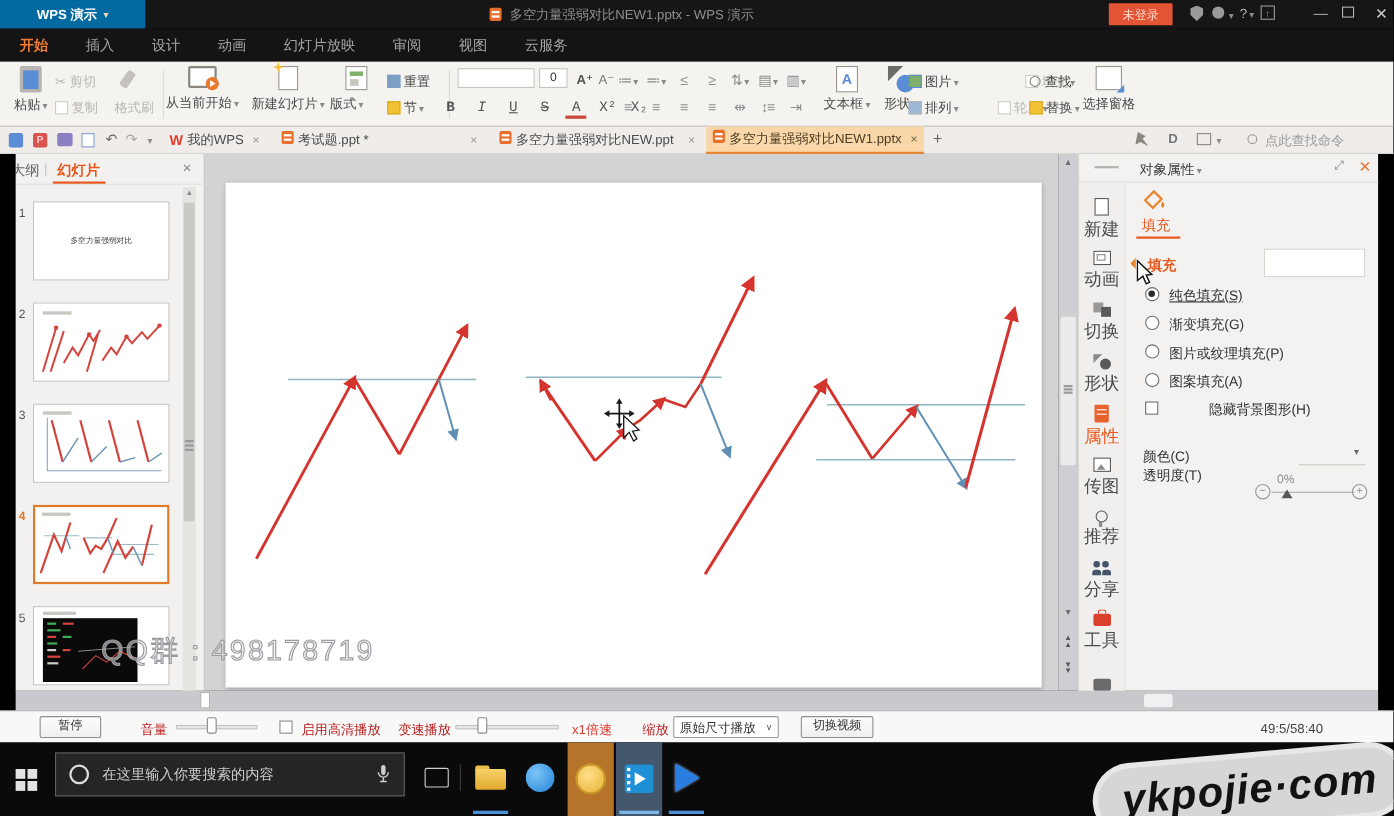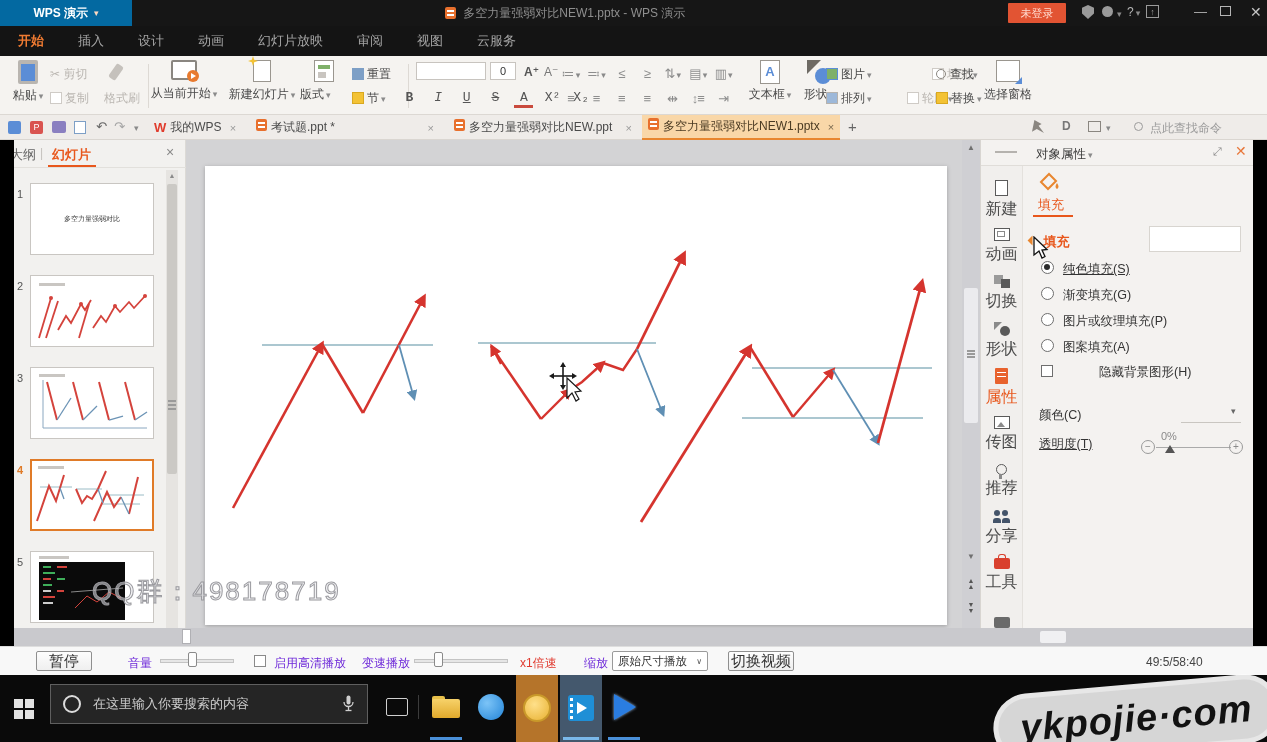--- a/index.html
+++ b/index.html
@@ -35,22 +35,22 @@
   .rt-item{display:flex;flex-direction:column;align-items:center;gap:3px;height:47px;justify-content:center;}
   .rt-label{font-size:16px;color:#4c4c4c;text-align:center;}
   
   .wm-club{font-size:50px;font-weight:bold;letter-spacing:3px;color:rgba(248,248,248,0.18);
     -webkit-text-stroke:2.5px #8f8f93;text-shadow:0 0 1px #fff;}
   .wm-qq{font-size:26px;color:rgba(230,230,234,0.55);-webkit-text-stroke:1px #9a9a9f;letter-spacing:2px;}
   .wm-site{background:#d6d6d6;border-radius:34px;box-shadow:0 0 0 5px rgba(255,255,255,0.9);
     padding:8px 22px;font-size:38px;font-weight:bold;font-style:italic;color:#121212;letter-spacing:1px;}
   
   .vbtn{background:linear-gradient(#fdfdfd,#efefef);border:1px solid #8f8f8f;border-radius:2px;
-    font-size:15px;color:#333;display:flex;align-items:center;justify-content:center;}
-  .vlabel{font-size:12px;color:#6d28d9;}
+    font-size:11px;color:#333;display:flex;align-items:flex-start;justify-content:center;}
+  .vlabel{font-size:12px;color:#b91c1c;}
   .groove{height:4px;background:#e6e6e6;border:1px solid #c4c4c4;}
   .gthumb{width:9px;height:15px;background:#fdfdfd;border:1px solid#8a8a8a;border-radius:2px;}
   
   .taskbar{background:#0a0a0a;}
   .underline-ind{position:absolute;height:3px;background:#4a90d9;bottom:2px;}
 </style>
 </head>
 <body>
 
 <div class="screen">
@@ -488,21 +488,21 @@
     <span class="rplabel" style="left:82px;top:173px;">图片或纹理填充(P)</span>
     <span class="radio" style="left:60px;top:199px;"></span>
     <span class="rplabel" style="left:82px;top:199px;">图案填充(A)</span>
     <span class="cbx" style="left:60px;top:225px;"></span>
     <span class="rplabel" style="left:82px;top:224px;margin-left:36px;">隐藏背景图形(H)</span>
 
     <span class="rplabel" style="left:58px;top:267px;">颜色(C)</span>
     <span class="abs" style="left:250px;top:266px;font-size:9px;color:#666;">▾</span>
     <div class="abs" style="left:200px;top:282px;width:60px;height:1px;background:#c9c6c1;"></div>
 
-    <span class="rplabel" style="left:58px;top:296px;text-decoration:underline;">透明度(T)</span>
+    <span class="rplabel" style="left:58px;top:284px;">透明度(T)</span>
     <div class="abs" style="left:160px;top:294px;width:104px;height:24px;">
       <span style="position:absolute;left:0;top:6px;width:14px;height:14px;border:1px solid #9a9a9a;border-radius:50%;font-size:10px;color:#8a8a8a;text-align:center;line-height:12px;">−</span>
       <div style="position:absolute;left:15px;top:13px;width:75px;height:1px;background:#aaa;"></div>
       <span style="position:absolute;left:20px;top:-4px;font-size:11px;color:#8a8a8a;">0%</span>
       <span style="position:absolute;left:24px;top:11px;width:0;height:0;border-left:5px solid transparent;border-right:5px solid transparent;border-bottom:8px solid #555;"></span>
       <span style="position:absolute;left:88px;top:6px;width:14px;height:14px;border:1px solid #9a9a9a;border-radius:50%;font-size:10px;color:#8a8a8a;text-align:center;line-height:12px;">+</span>
     </div>
 
     <svg class="abs" style="left:52px;top:96px;" width="16" height="24" viewBox="0 0 16 24">
       <polygon points="1,1 1,19 6,15 9,22 12,20.5 9,14 14,13.5" fill="#fff" stroke="#111" stroke-width="1.3"></polygon>

